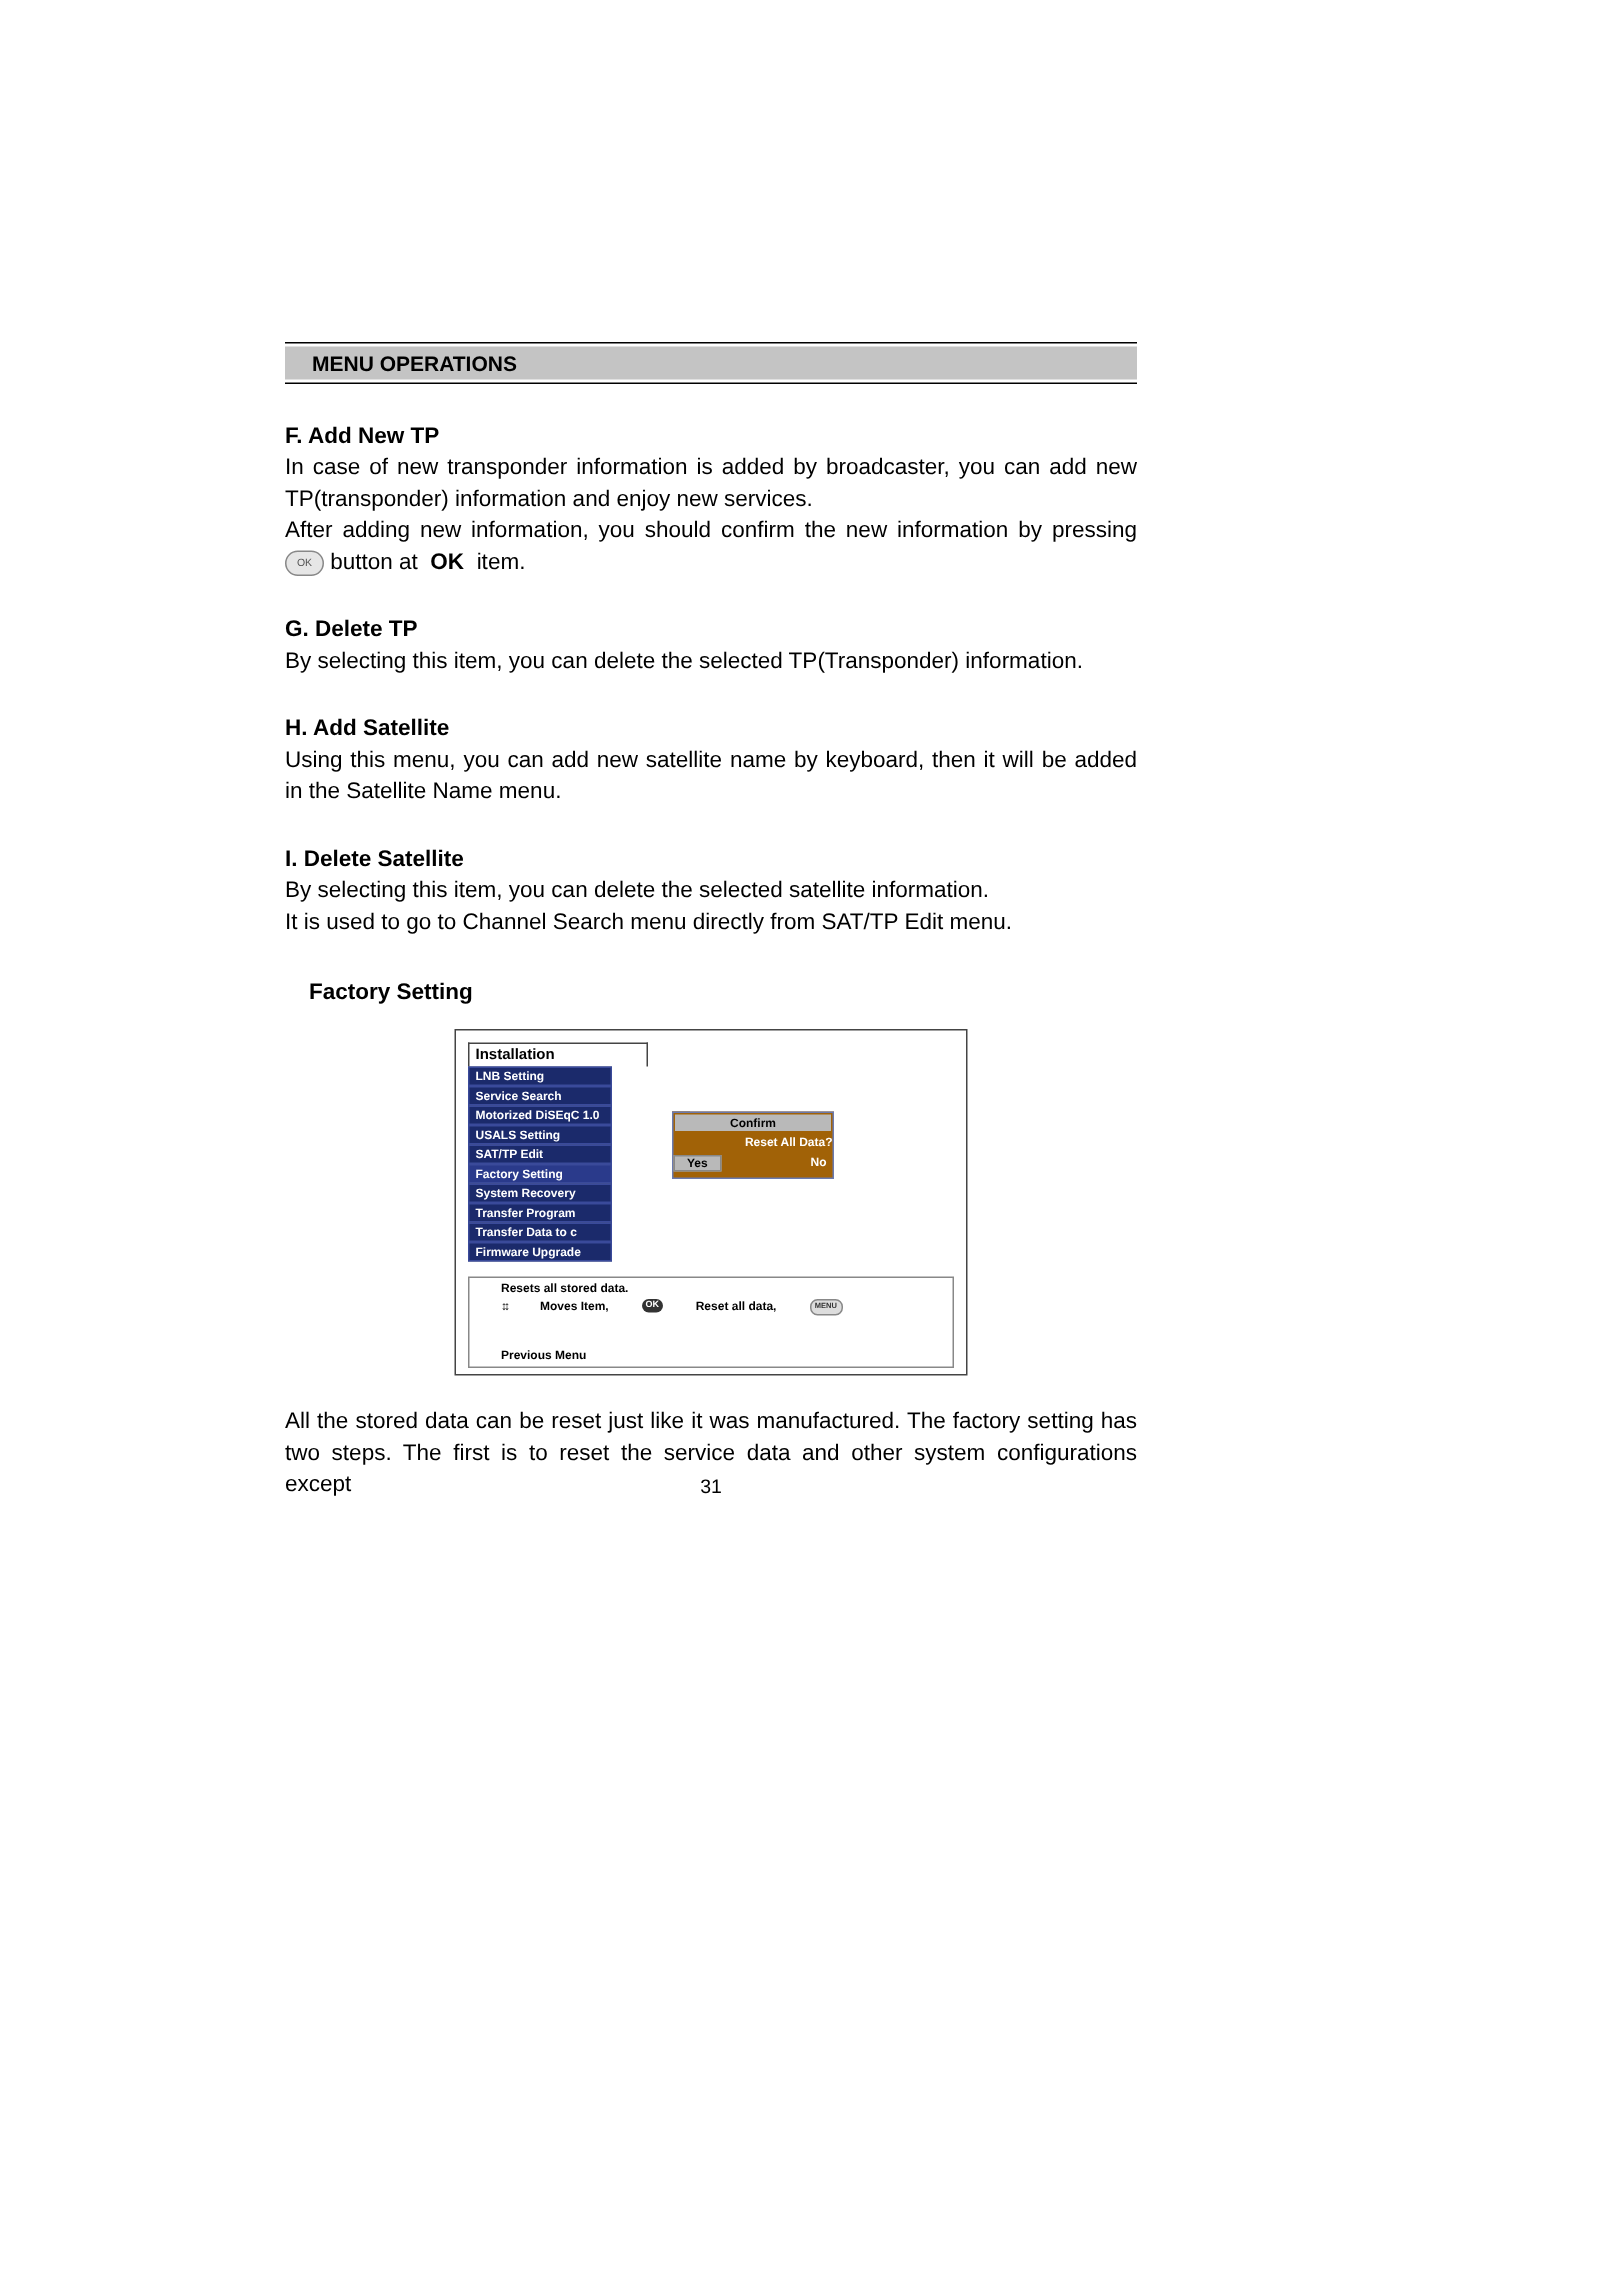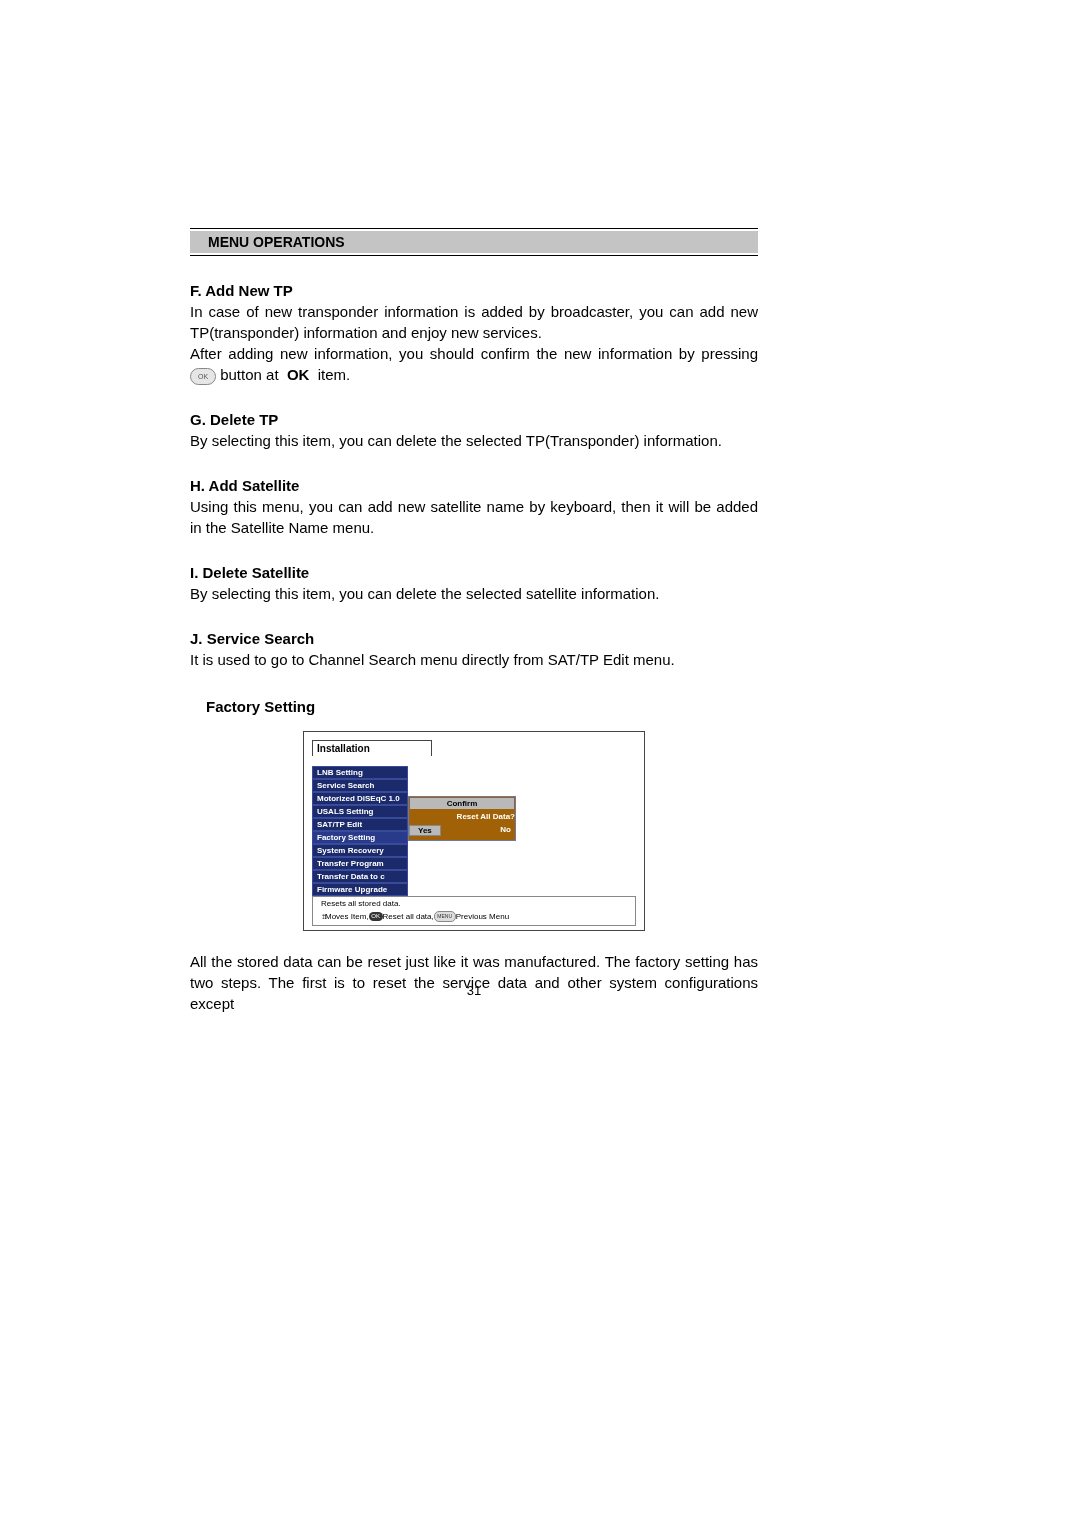--- a/index.html
+++ b/index.html
@@ -74,22 +74,22 @@
     padding: 2px 4px;
     font-weight: bold;
     font-size: 10px;
     width: 110px;
   }
   .menu-area {
     display: grid;
     grid-template-columns: 96px 1fr;
     column-gap: 0;
     row-gap: 1px;
-    margin-top: 10px;
     position: relative;
+    gap: 40px;
   }
   .menu-item {
     background: #1b2a6b;
     color: #fff;
     border: 1px solid #3a4a9a;
     padding: 1px 4px;
     font-size: 8px;
     font-weight: bold;
     white-space: nowrap;
     overflow: hidden;
@@ -126,26 +126,27 @@
   .dialog-yes {
     background: #b9b9b9; color:#000; border:1px solid #888;
     padding: 0 8px; font-weight: bold; font-size: 8px;
   }
   .dialog-no { color:#fff; font-weight: bold; font-size: 8px; padding: 0 4px; }
   .little-square {
     position: absolute; left: 0; top: 30px;
     width: 10px; height: 7px; background: #ccc; border:1px solid #888;
   }
   .help-box {
+    margin-top: 10px;
     border: 1px solid #888;
-    padding: 2px 4px 3px 8px;
-    font-size: 8px;
-    font-weight: normal;
-  }
-  .help-line2 { margin-top: 3px; display: flex; align-items: center; gap: 0; flex-wrap: wrap;}
+    padding: 2px 4px 3px 21px;
+    font-size: 8px;
+    font-weight: bold;
+  }
+  .help-line2 { margin-top: 3px; display: flex; align-items: flex-start; gap: 22px; flex-wrap: wrap;}
   .icon-arrows::before { content: "\2195\2195"; letter-spacing:-2px; font-size:8px;}
   .icon-ok { display:inline-block; width:14px; height:9px; border-radius:6px; background:#333; color:#fff; font-size:6px; line-height:9px; text-align:center;}
   .icon-menu { display:inline-block; width:20px; height:9px; border-radius:5px; background:#ddd; border:1px solid #888; color:#333; font-size:5px; line-height:9px; text-align:center;}
 
   .footer-para {
     text-align: justify;
     line-height: 1.4;
     font-size: 15px;
     margin-top: 4px;
   }
@@ -178,21 +179,20 @@
 
   <div class="section-heading">G. Delete TP</div>
   <div class="body-text">By selecting this item, you can delete the selected TP(Transponder) information.</div>
 
   <div class="section-heading">H. Add Satellite</div>
   <div class="body-text">Using this menu, you can add new satellite name by keyboard, then it will be added in the Satellite Name menu.</div>
 
   <div class="section-heading">I. Delete Satellite</div>
   <div class="body-text">By selecting this item, you can delete the selected satellite information.</div>
 
-  <div class="section-heading">J. Service Search</div>
   <div class="body-text">It is used to go to Channel Search menu directly from SAT/TP Edit menu.</div>
 
   <div class="subheading">Factory Setting</div>
 
   <div class="screenshot">
     <div class="shot-title">Installation</div>
 
     <div class="menu-area">
       <div id="menu-list">
           <div class="menu-item">LNB Setting</div>

